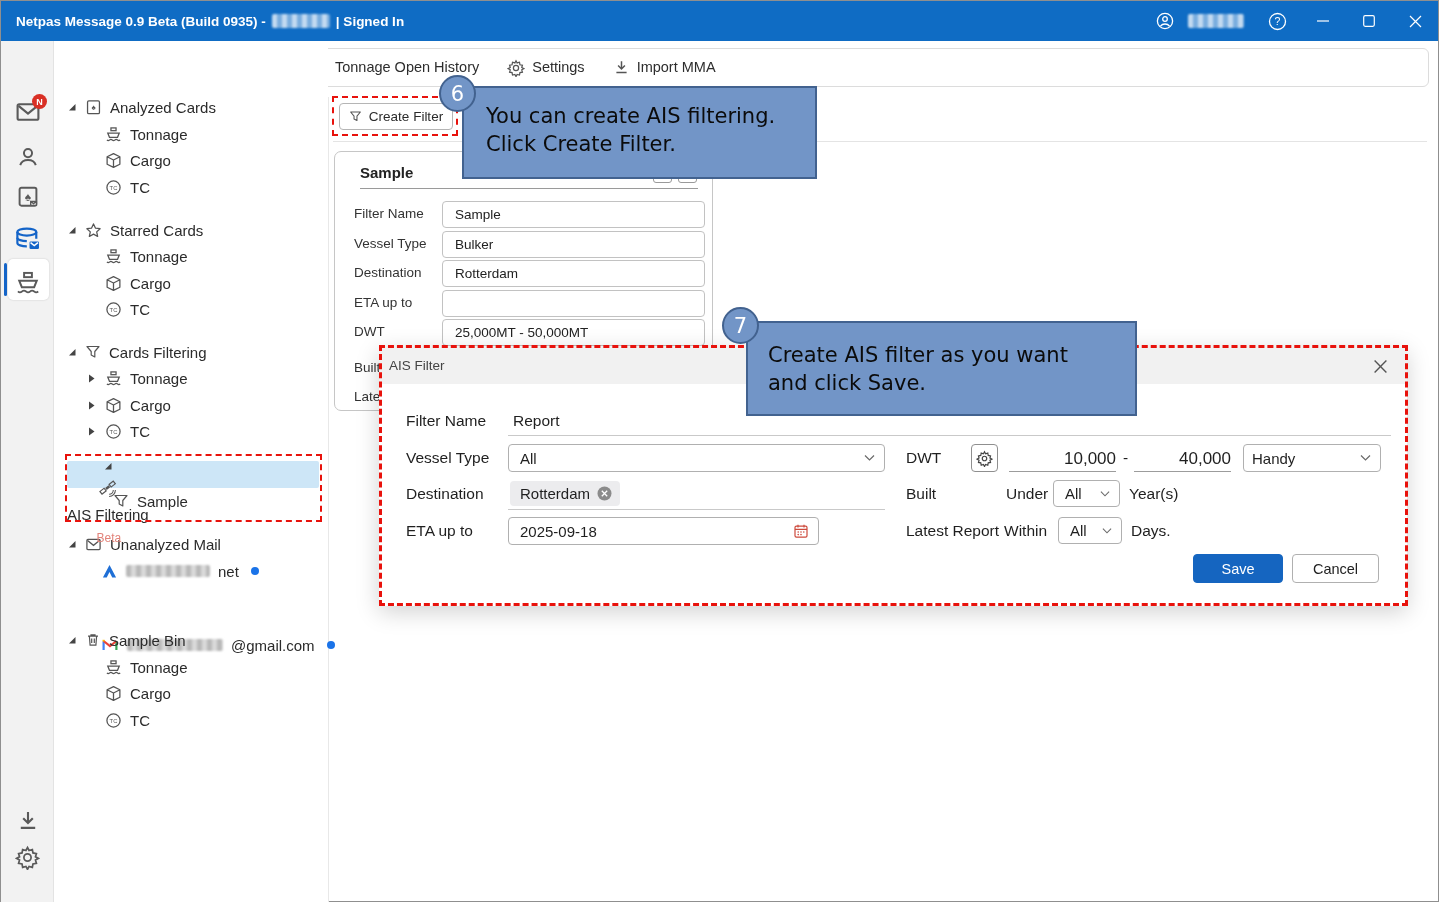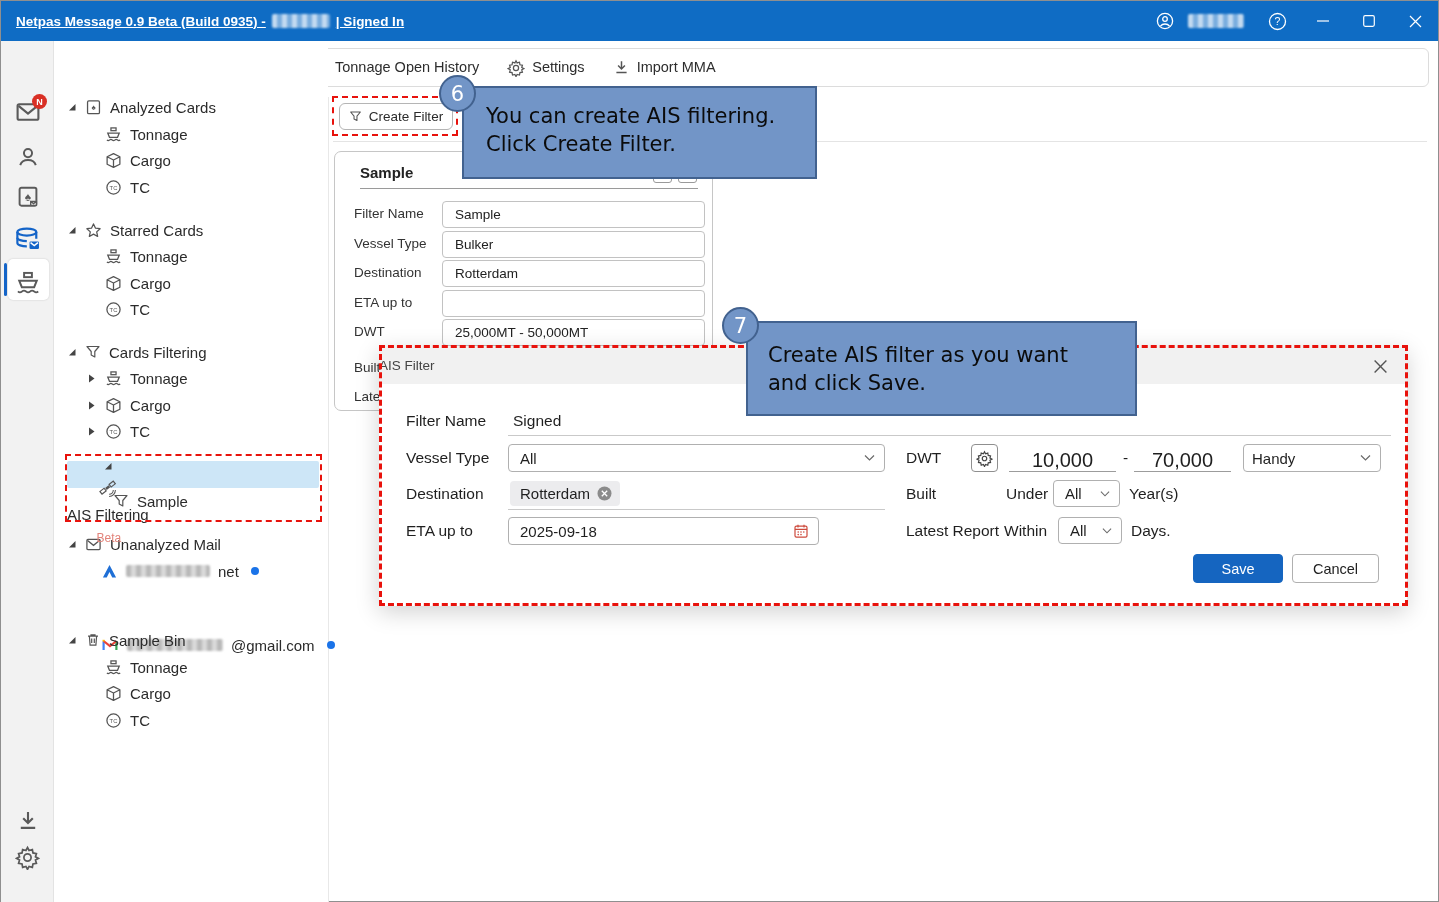--- a/index.html
+++ b/index.html
@@ -3,21 +3,21 @@
 <meta charset="utf-8">
 <style>
   * { margin:0; padding:0; box-sizing:border-box; }
   html,body { width:1439px; height:902px; }
   body { font-family:"Liberation Sans", sans-serif; background:#fff; position:relative; overflow:hidden; }
   .abs { position:absolute; }
   .window { width:1439px; height:902px; position:relative; border:1px solid #8f8f8f; background:#fff; }
 
   
   .titlebar { position:absolute; left:0; top:0; width:100%; height:40px; background:#0f6cc4; color:#fff; display:flex; align-items:center; }
-  .titlebar .ttl { font-size:13.5px; font-weight:bold; margin-left:15px; display:flex; align-items:center; gap:6px;text-decoration:underline; }
+  .titlebar .ttl { font-size:13.5px; font-weight:bold; margin-left:15px; display:flex; align-items:center; gap:6px; }
   .blurblock { display:inline-block; height:14px; border-radius:2px;
     background:repeating-linear-gradient(90deg, rgba(255,255,255,.75) 0 5px, rgba(255,255,255,.45) 5px 10px);
     filter:blur(1.3px); vertical-align:middle; }
   .blurblock.gray { background:repeating-linear-gradient(90deg,#b9b9b9 0 5px,#d9d9d9 5px 10px); }
   .tb-right { position:absolute; right:0; top:0; height:40px; display:flex; align-items:center; }
   .tb-btn { width:46px; height:40px; display:flex; align-items:center; justify-content:center; color:#fff; }
 
   
   .toolbar { position:absolute; left:62px; top:47px; width:1366px; height:39px; background:#fff; border:1px solid #dcdcdc; border-radius:6px; display:flex; align-items:center; gap:28px; padding-left:18px; }
   .tool-item { display:flex; gap:7px; font-size:14.5px; color:#333; font-weight:600; }
@@ -50,28 +50,28 @@
   .card { position:absolute; left:333px; top:150px; width:379px; height:260px; background:#fff; border:1px solid #c6c6c6; border-radius:7px; z-index:10; }
   .card h3 { position:absolute; left:25px; top:12px; font-size:15px; color:#222; }
   .card .cdiv { position:absolute; left:25px; right:14px; top:36px; height:1px; background:#9a9a9a; }
   .crow { position:absolute; left:0; width:100%; height:27px; }
   .crow .clabel { position:absolute; left:19px; top:5px; font-size:13.5px; color:#333; }
   .crow .cinput { position:absolute; left:107px; top:0; width:263px; height:27px; border:1px solid #c2c2c2; border-radius:4px; font-size:13.5px; color:#222; display:flex; align-items:center; padding-left:12px; background:#fff; }
   .mini-btn { position:absolute; top:163px; width:19px; height:19px; border:1px solid #9a9a9a; border-radius:3px; background:#fff; z-index:11; }
 
   
   .dialog { position:absolute; left:378px; top:345px; width:1028px; height:260px; background:#fff; z-index:30; box-shadow:0 6px 22px rgba(0,0,0,.18); }
-  .dlg-title { position:absolute; left:0; top:0; width:100%; height:38px; background:#f1f1f1; display:flex; align-items:center; font-size:13.5px; color:#444; }
+  .dlg-title { position:absolute; left:0; top:0; width:100%; height:38px; background:#f1f1f1; display:flex; align-items:center; font-size:13.5px; color:#444; padding-left:10px; }
   .dlg-x { position:absolute; right:14px; top:7px; width:26px; height:26px; display:flex; align-items:center; justify-content:center; color:#555; }
   .dl { position:absolute; font-size:15.5px; color:#1f1f1f; }
   .uline { position:absolute; height:1px; background:#c9c9c9; }
   .dd { position:absolute; border:1px solid #b0b0b0; border-radius:4px; background:#fff; font-size:15px; color:#1f1f1f; display:flex; align-items:center; padding-left:11px; }
   .dd .chev { position:absolute; right:9px; top:50%; transform:translateY(-50%); }
   .chip { position:absolute; background:#ececee; border-radius:4px; height:25px; display:flex; align-items:center; gap:7px; padding:0 8px 0 10px; font-size:15px; color:#1f1f1f; }
-  .numfield { position:absolute; font-size:20px; color:#1f1f1f; text-align:center; }
+  .numfield { position:absolute; font-size:17px; color:#1f1f1f; text-align:right; }
   .btn-save { position:absolute; left:814px; top:208px; width:90px; height:29px; background:#1565c0; border:1px solid #1565c0; border-radius:4px; color:#fff; font-size:14.5px; display:flex; align-items:center; justify-content:center; }
   .btn-cancel { position:absolute; left:913px; top:208px; width:87px; height:29px; background:#fff; border:1px solid #b0b0b0; border-radius:4px; color:#222; font-size:14.5px; display:flex; align-items:center; justify-content:center; }
 
   
   .callout { position:absolute; background:#7295c7; border:2px solid #42628f; z-index:50; color:#0b0b0b; font-family:"DejaVu Sans", sans-serif; }
   .callout .cline { font-size:21px; line-height:28px; }
   .co-num { position:absolute; width:37px; height:37px; border-radius:50%; background:#7295c7; border:2px solid #42628f; color:#fff; font-size:21px; font-family:"DejaVu Sans", sans-serif; display:flex; align-items:center; justify-content:center; z-index:51; }
 
   svg { display:block; }
 </style>
@@ -492,21 +492,21 @@
         <svg width="17" height="17" viewBox="0 0 16 16">
           <circle cx="8" cy="8" r="6.2" fill="none" stroke="#555" stroke-width="1.2"></circle>
           <text x="8" y="10.2" font-size="5.5" fill="#555" text-anchor="middle">TC</text>
         </svg>
       </span>
     <span>TC</span>
   </div>
 
   <div class="hairline"></div>
 
-  <div class="btn abs" style="left:338px; top:102px; width:114px; height:27px;border-radius:6px;">
+  <div class="btn abs" style="left:338px; top:102px; width:114px; height:27px;">
     <span>
         <svg width="13" height="13" viewBox="0 0 16 16">
           <path d="M2 2.5 H14 L9.8 7.5 V13 L6.2 11 V7.5 Z" fill="none" stroke="#555" stroke-width="1.3" stroke-linejoin="round"></path>
         </svg>
       </span>
     <span>Create Filter</span>
   </div>
   <div class="reddash" style="left:331px; top:95px; width:126px; height:40px; border-width:2.5px;"></div>
 
   <div class="card">
@@ -558,21 +558,21 @@
     </div>
     <div class="dlg-x">
       <span>
           <svg width="15" height="15" viewBox="0 0 14 14">
             <path d="M1.5 1.5 L12.5 12.5 M12.5 1.5 L1.5 12.5" stroke="#555" stroke-width="1.3"></path>
           </svg>
         </span>
     </div>
 
     <span class="dl" style="left:27px; top:66px;">Filter Name</span>
-    <span class="dl" style="left:134px; top:66px;">Signed</span>
+    <span class="dl" style="left:134px; top:66px;">Report</span>
     <div class="uline" style="left:129px; top:89px; width:883px;"></div>
 
     <span class="dl" style="left:27px; top:103px;">Vessel Type</span>
     <div class="dd" style="left:129px; top:98px; width:377px; height:28px;">
       <span>All</span>
       <span class="chev">
           <svg width="11" height="7" viewBox="0 0 11 7">
             <path d="M1 1 L5.5 5.5 L10 1" fill="none" stroke="#6a6a6a" stroke-width="1.2"></path>
           </svg>
         </span>
@@ -582,21 +582,21 @@
       <span>
           <svg width="17" height="17" viewBox="0 0 16 16">
             <path d="M8 1.6 l1 1.9 2.1-.6.4 2.2 2.2.4-.6 2.1 1.9 1-1.9 1 .6 2.1-2.2.4-.4 2.2-2.1-.6-1 1.9-1-1.9-2.1.6-.4-2.2-2.2-.4.6-2.1-1.9-1 1.9-1-.6-2.1 2.2-.4.4-2.2 2.1.6z" fill="none" stroke="#444" stroke-width="1.1"></path>
             <circle cx="8" cy="8" r="2.1" fill="none" stroke="#444" stroke-width="1.1"></circle>
           </svg>
         </span>
     </div>
     <span class="numfield" style="left:630px; top:103px; width:107px;">10,000</span>
     <div class="uline" style="left:630px; top:125px; width:107px; background:#9c9c9c;"></div>
     <span class="dl" style="left:744px; top:103px;">-</span>
-    <span class="numfield" style="left:755px; top:103px; width:97px;">70,000</span>
+    <span class="numfield" style="left:755px; top:103px; width:97px;">40,000</span>
     <div class="uline" style="left:755px; top:125px; width:97px; background:#9c9c9c;"></div>
     <div class="dd" style="left:864px; top:98px; width:138px; height:28px;padding-left:8px;">
       <span>Handy</span>
       <span class="chev">
           <svg width="11" height="7" viewBox="0 0 11 7">
             <path d="M1 1 L5.5 5.5 L10 1" fill="none" stroke="#6a6a6a" stroke-width="1.2"></path>
           </svg>
         </span>
     </div>
 

